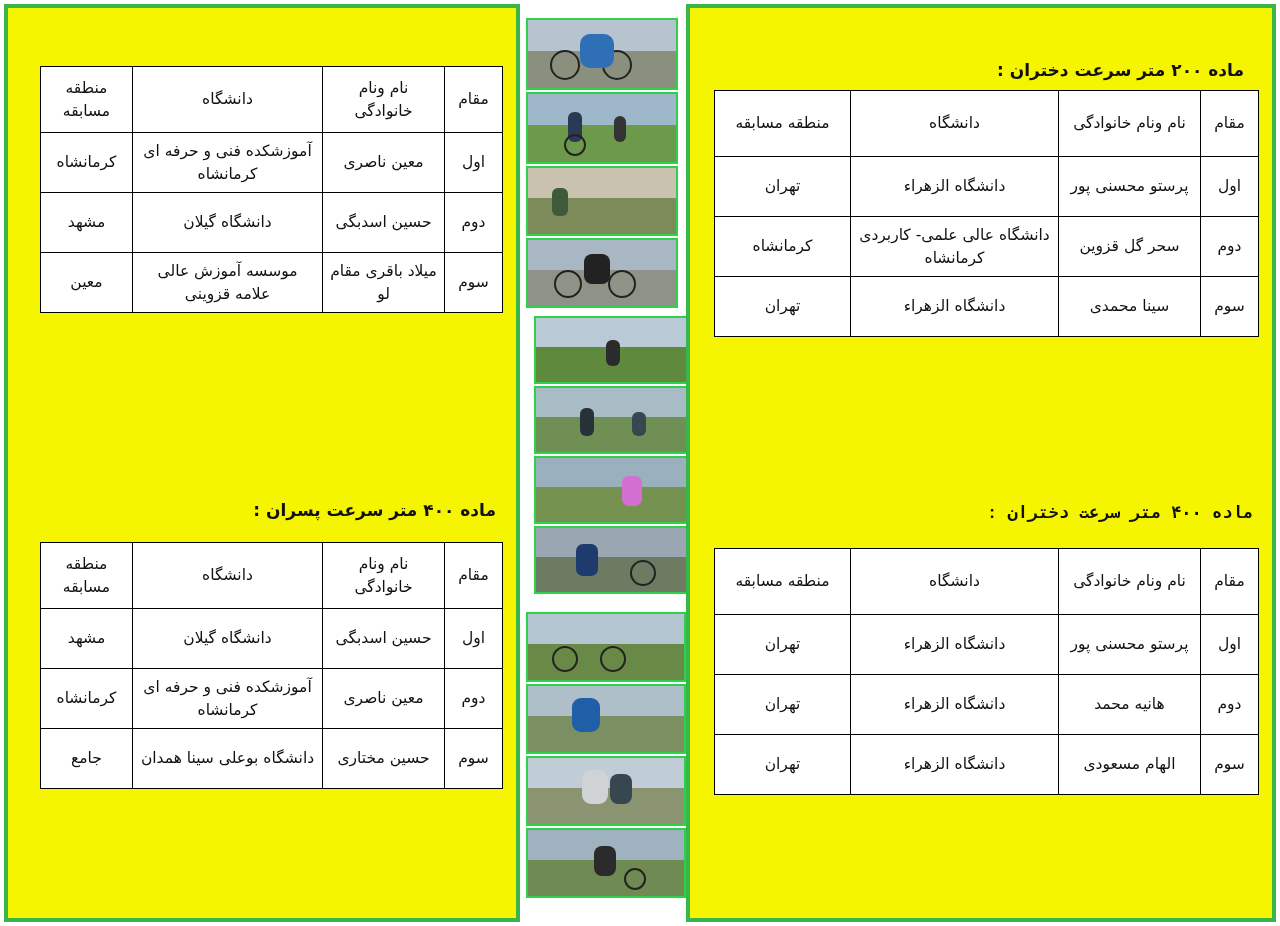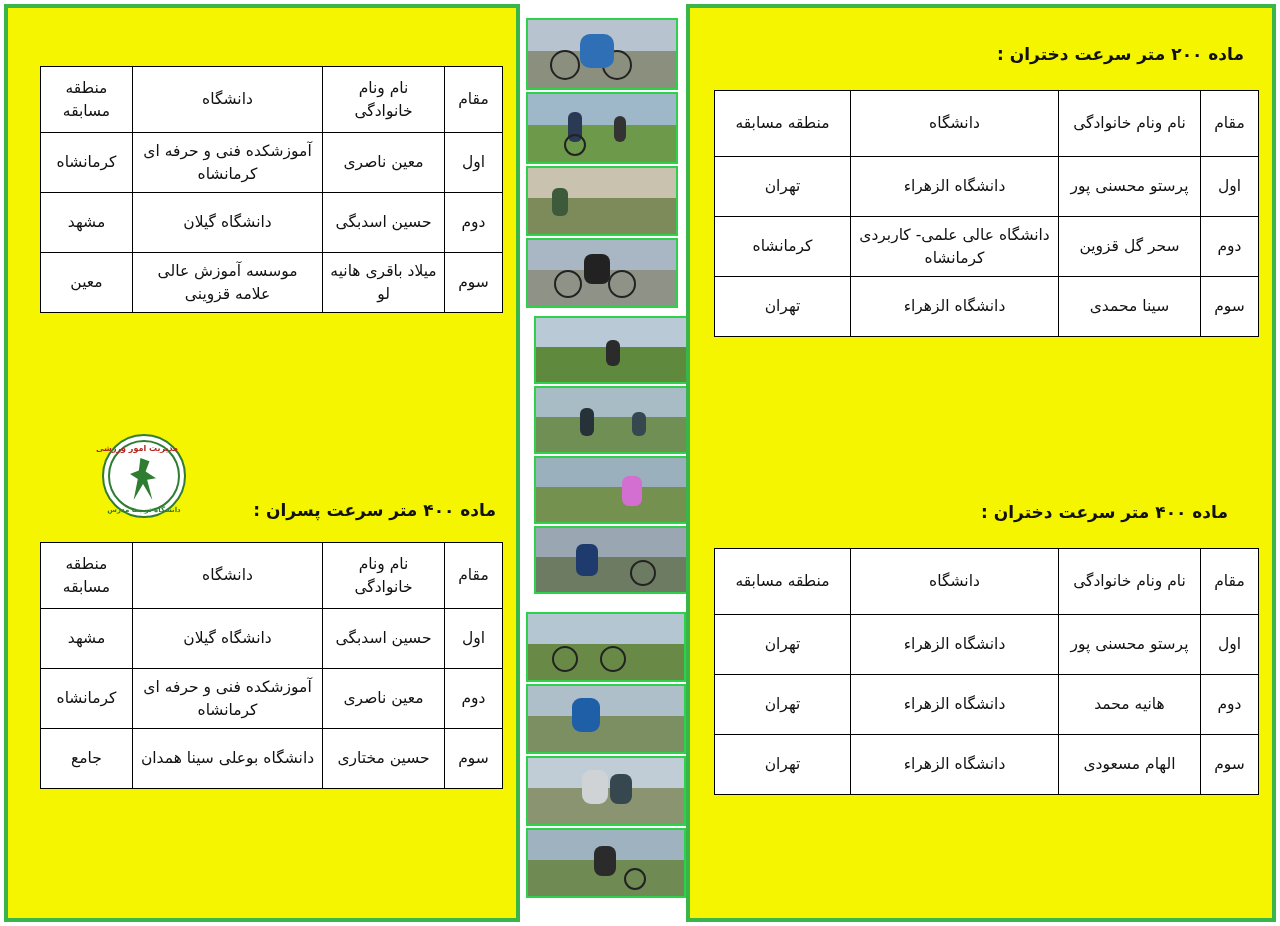--- a/index.html
+++ b/index.html
@@ -153,34 +153,27 @@
           <td>کرمانشاه</td>
         </tr>
         <tr class="row-tall">
           <td>دوم</td>
           <td>حسین اسدبگی</td>
           <td>دانشگاه گیلان</td>
           <td>مشهد</td>
         </tr>
         <tr class="row-tall">
           <td>سوم</td>
-          <td>میلاد باقری هانیه لو</td>
+          <td>میلاد باقری مقام لو</td>
           <td>موسسه آموزش عالی علامه قزوینی</td>
           <td>معین</td>
         </tr>
       </tbody>
     </table>
 
-    <div id="logo">
-      <div class="disc"></div>
-      <div class="ring"></div>
-      <div class="fig"></div>
-      <div class="cap-top">مدیریت امور ورزشی</div>
-      <div class="cap-bot">دانشگاه تربیت مدرس</div>
-    </div>
 
     <div class="sec-title" style="right:20px; top:492px;">ماده ۴۰۰ متر سرعت پسران :</div>
 
     <table class="res" id="tbl-l2">
       <colgroup>
           <col class="c-rank">
           <col class="c-name">
           <col class="c-univ">
           <col class="c-reg">
         </colgroup>
@@ -284,21 +277,21 @@
     <div class="photo" style="left:6px; top:828px; width:160px; height:70px;">
       <div class="sky" style="background:#9fb2bf"></div>
         <div class="grnd" style="background:#6f8a52"></div>
       <div class="rider" style="left:66px; top:16px; width:22px; height:30px; background:#2b2b2b; border-radius:8px;"></div>
       <div class="bike" style="left:96px; bottom:6px; width:22px; height:22px;"></div>
     </div>
   </div>
 
   <div class="panel" id="panel-right">
 
-    <div class="sec-title" style="right:28px; top:36px;margin-left:8px;">ماده ۲۰۰ متر سرعت دختران :</div>
+    <div class="sec-title" style="right:28px; top:52px;margin-left:8px;">ماده ۲۰۰ متر سرعت دختران :</div>
 
     <table class="res" id="tbl-r1">
       <colgroup>
           <col class="c-rank">
           <col class="c-name">
           <col class="c-univ">
           <col class="c-reg">
         </colgroup>
       <tbody>
         <tr class="hdr">
@@ -321,21 +314,21 @@
         </tr>
         <tr class="row-tall">
           <td>سوم</td>
           <td>سینا محمدی</td>
           <td>دانشگاه الزهراء</td>
           <td>تهران</td>
         </tr>
       </tbody>
     </table>
 
-    <div class="sec-title" style="right:44px; top:494px;">ماده ۴۰۰ متر سرعت دختران :</div>
+    <div class="sec-title" style="right:19px; top:494px;font-family:Liberation Mono, monospace;">ماده ۴۰۰ متر سرعت دختران :</div>
 
     <table class="res" id="tbl-r2">
       <colgroup>
           <col class="c-rank">
           <col class="c-name">
           <col class="c-univ">
           <col class="c-reg">
         </colgroup>
       <tbody>
         <tr class="hdr">

